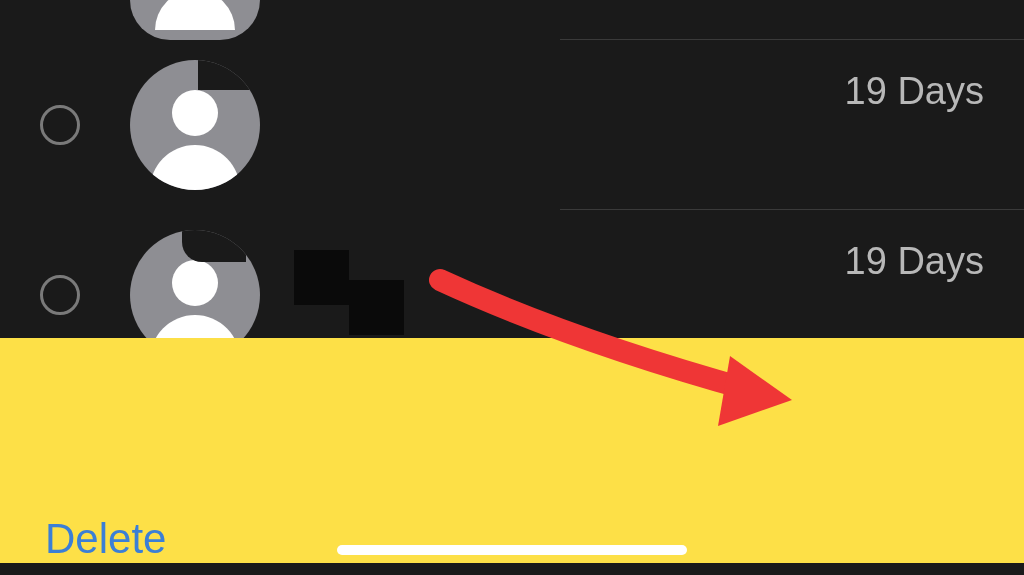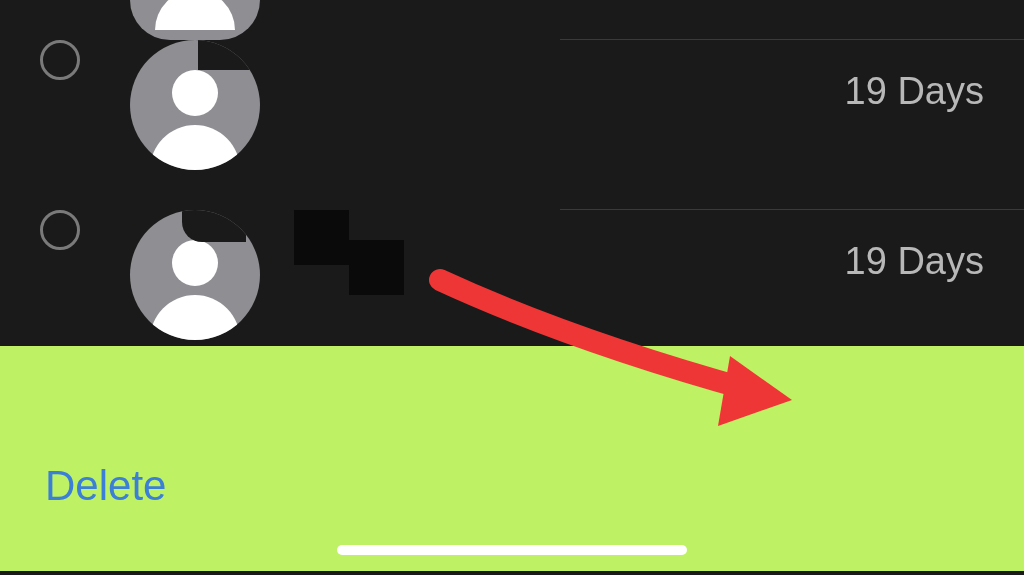--- a/index.html
+++ b/index.html
@@ -10,20 +10,21 @@
       font-family: -apple-system, BlinkMacSystemFont, "Segoe UI", Helvetica, Arial, sans-serif;
       overflow: hidden;
       position: relative;
     }
     .list-container {
       width: 100%;
       background: #1a1a1a;
     }
     .list-item {
       display: flex;
+      align-items: center;
       height: 170px;
       position: relative;
       padding-left: 40px;
     }
     .list-item.first {
       height: 40px;
       overflow: hidden;
     }
     .selection-circle {
       width: 40px;
@@ -136,28 +137,28 @@
     .divider {
       position: absolute;
       bottom: 0;
       left: 560px;
       right: 0;
       height: 1px;
       background: #3a3a3a;
     }
     .toolbar {
       position: absolute;
-      bottom: 4px;
+      bottom: 12px;
       left: 0;
       right: 0;
       height: 225px;
-      background: #bef264;
+      background: #fde047;
       display: flex;
       justify-content: space-between;
-      align-items: center;
+      align-items: flex-end;
       padding: 55px 45px 0;
     }
     .toolbar-button {
       color: #3b7fd6;
       font-size: 42px;
       font-weight: 400;
       background: none;
       border: none;
       cursor: pointer;
     }

